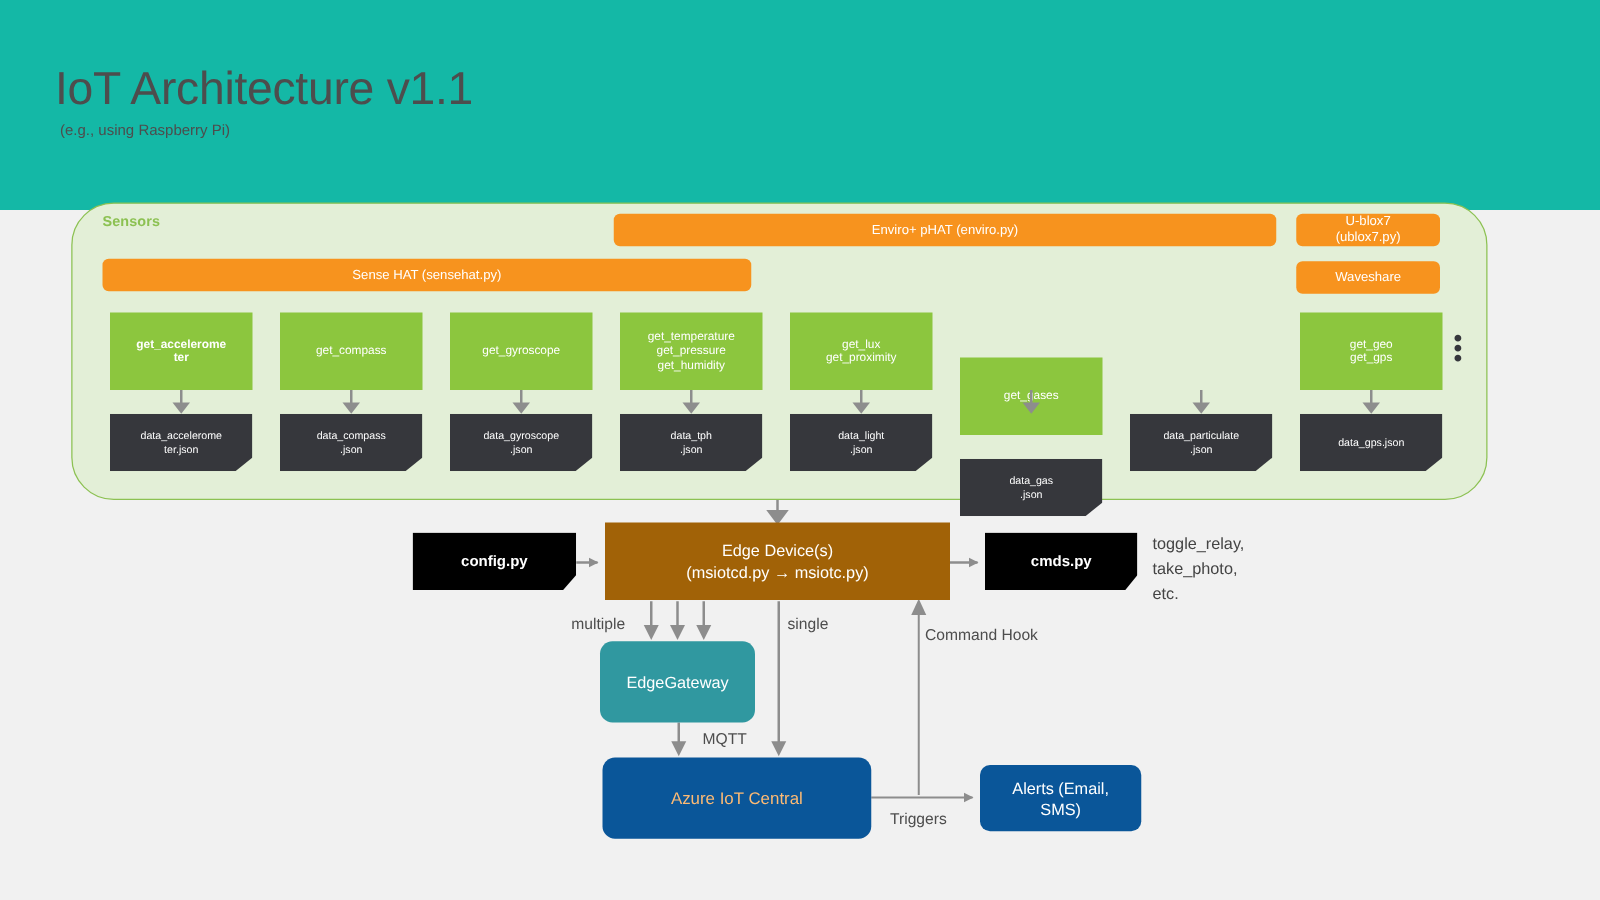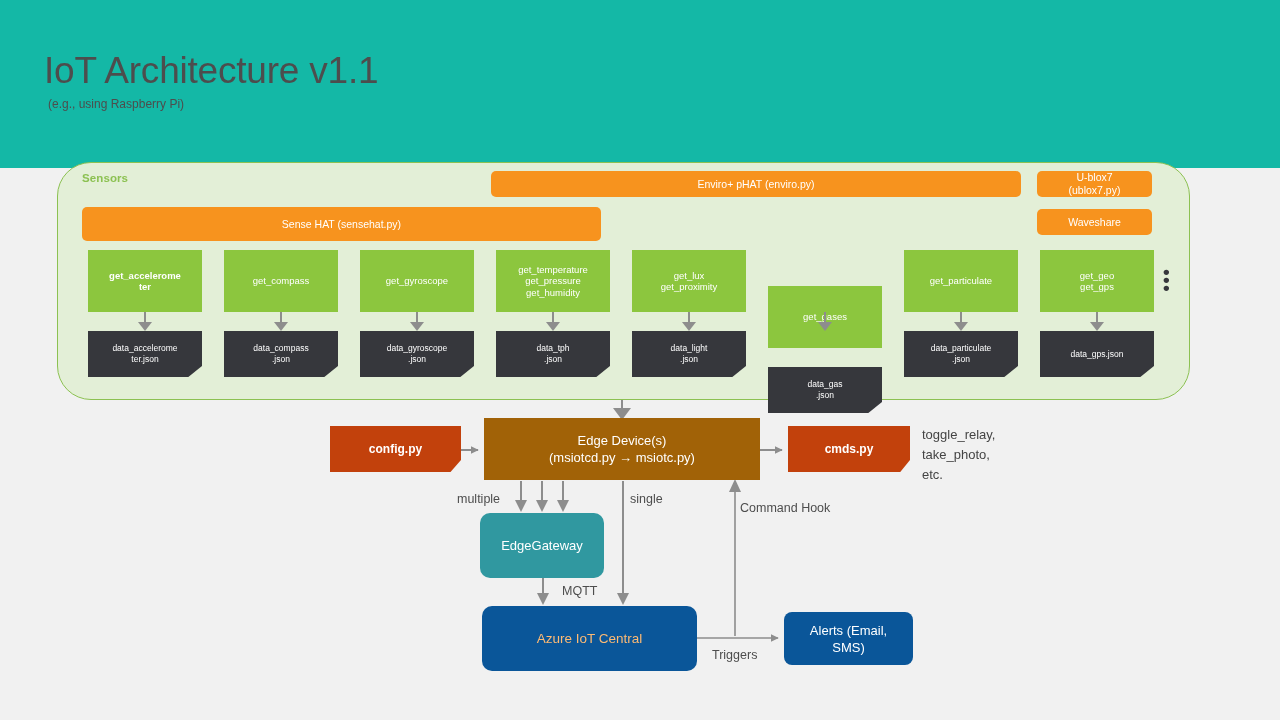--- a/index.html
+++ b/index.html
@@ -39,21 +39,21 @@
     font-size: 11.5px; font-weight: bold; color: #8cc152; letter-spacing: 0.1px;
   }
 
   
   .hat {
     position: absolute; background: #f7931e; border-radius: 5px;
     color: #ffffff; font-size: 10.5px;
     display: flex; align-items: center; justify-content: center; text-align: center;
     line-height: 13px; padding: 2px 4px;
   }
-  .hat-sensehat { left: 82px;  top: 207px; width: 519px; height: 34px; }
+  .hat-sensehat { left: 82px;  top: 207px; width: 519px; height: 26px; }
   .hat-enviro   { left: 491px; top: 171px; width: 530px; height: 26px; }
   .hat-ublox    { left: 1037px; top: 171px; width: 115px; height: 26px; }
   .hat-wave     { left: 1037px; top: 209px; width: 115px; height: 26px; }
 
   
   .fn {
     position: absolute; top: 250px; width: 114px; height: 62px;
     background: #8cc63e; color: #ffffff; font-size: 9.5px; line-height: 11.5px;
     display: flex; align-items: center; justify-content: center; text-align: center;
     padding: 2px;
@@ -94,21 +94,21 @@
   .ellipsis-v span { display: block; }
 
   
   .edge-device {
     position: absolute; left: 484px; top: 418px; width: 276px; height: 62px;
     background: #a16207; color: #ffffff; font-size: 13px; line-height: 17px;
     display: flex; flex-direction: column; align-items: center; justify-content: center;
     text-align: center;
   }
   .note-file {
-    position: absolute; height: 46px; background: #c2410c;
+    position: absolute; height: 46px; background: #000000;
     color: #ffffff; font-size: 12px; font-weight: bold;
     display: flex; align-items: center; justify-content: center; text-align: right;
     clip-path: polygon(0 0, 100% 0, 100% 74%, 92% 100%, 0 100%);
   }
   .config-py { left: 330px; top: 426px; width: 131px; }
   .cmds-py   { left: 788px; top: 426px; width: 122px; }
 
   .cmds-list {
     position: absolute; left: 922px; top: 425px; width: 120px;
     color: #444444; font-size: 13px; line-height: 20px;
@@ -168,21 +168,20 @@
   <div class="hat hat-enviro">Enviro+ pHAT (enviro.py)</div>
   <div class="hat hat-ublox">U-blox7<br>(ublox7.py)</div>
   <div class="hat hat-wave">Waveshare</div>
 
   <div class="fn col0 bold">get_accelerome<br>ter</div>
   <div class="fn col1">get_compass</div>
   <div class="fn col2">get_gyroscope</div>
   <div class="fn col3">get_temperature<br>get_pressure<br>get_humidity</div>
   <div class="fn col4">get_lux<br>get_proximity</div>
   <div class="fn col5">get_gases</div>
-  <div class="fn col6">get_particulate</div>
   <div class="fn col7">get_geo<br>get_gps</div>
 
   <div class="fn-arrow" style="left:138px">
       <div class="stem"></div>
       <div class="head"></div>
     </div>
   <div class="fn-arrow" style="left:274px">
       <div class="stem"></div>
       <div class="head"></div>
     </div>

